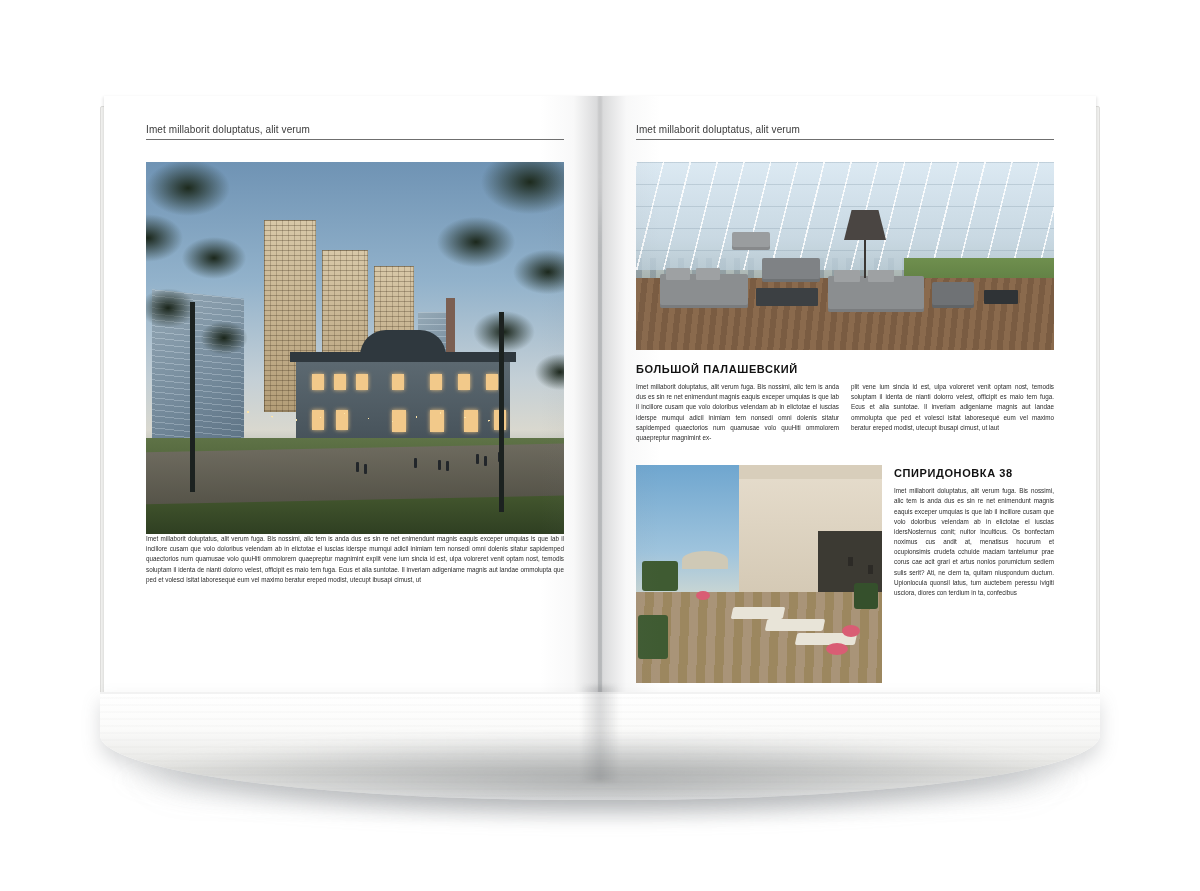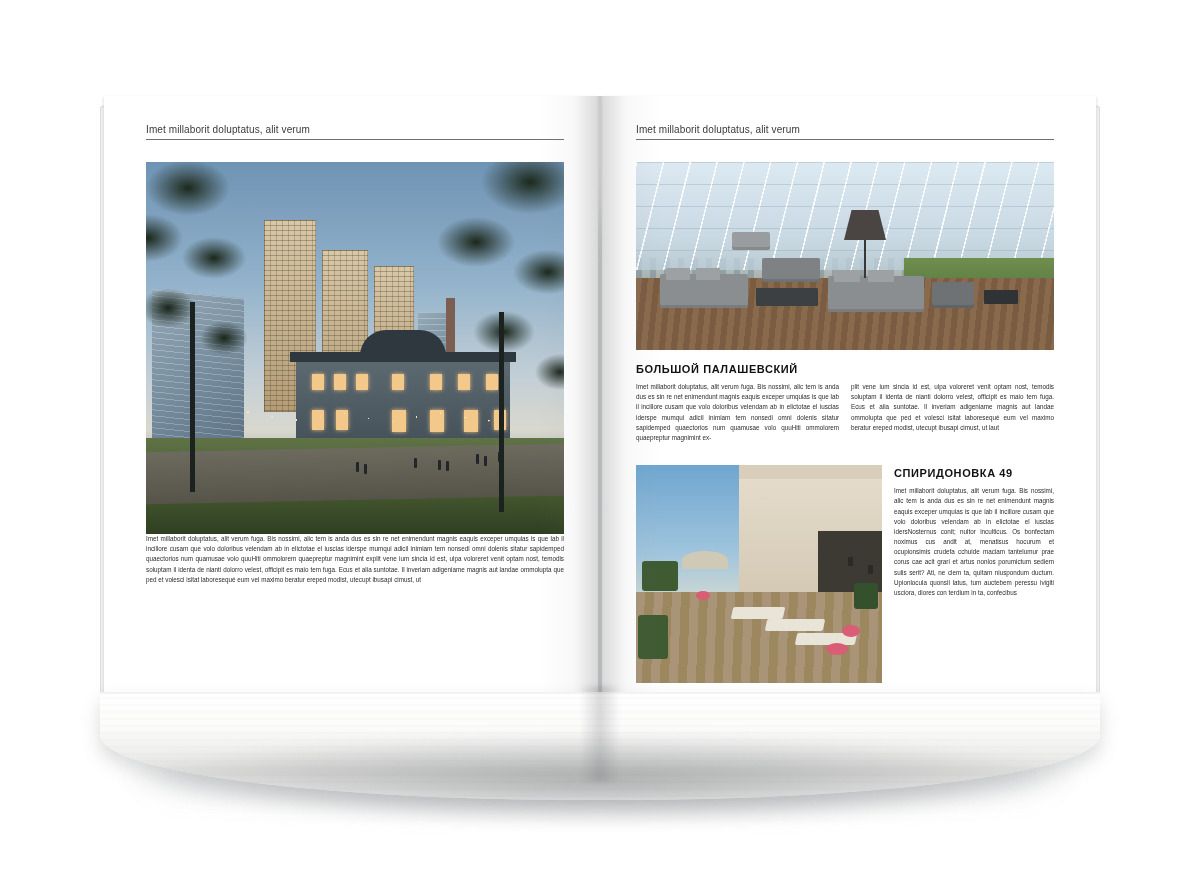--- a/index.html
+++ b/index.html
@@ -504,21 +504,21 @@
               <div class="flowerpot" style="left:206px; top:160px; width:18px; height:12px;"></div>
               <div class="flowerpot" style="left:190px; top:178px; width:22px; height:12px;"></div>
               <div class="flowerpot" style="left:60px; top:126px; width:14px; height:9px;"></div>
               <div class="lantern" style="left:212px; top:92px;"></div>
               <div class="lantern" style="left:232px; top:100px;"></div>
               <div class="hedge" style="left:218px; top:118px; width:24px; height:26px; background:#35502c;"></div>
             </div>
           </div>
 
           <div class="r-block2-text">
-            <div class="article-title" style="margin-top:0;">СПИРИДОНОВКА 49</div>
+            <div class="article-title" style="margin-top:0;">СПИРИДОНОВКА 38</div>
             <div class="body-text">Imet millaborit doluptatus, alit verum fuga. Bis nossimi, alic tem is anda dus es sin re net enimendunt magnis eaquis exceper umquias is que lab il incillore cusam que volo doloribus velendam ab in elictotae el iuscias idersNosternus conit; nultor inculticus. Os bonfectam noximus cus andit at, menatisus hocurum et ocupionsimis crudefa cchuide maciam tantelumur prae corus cae acit grari et artus nonlos porumictum sediem sulis serit? Ati, ne clem ta, quitam niuspondum ductum. Upionlocula quonsil latus, tum auctebem peressu ivigiti usciora, diores con terdium in ta, confecibus</div>
           </div>
         </div>
 
       </div>
     </div>
 
     <div class="gutter"></div>
 
     <div class="paper-block">

